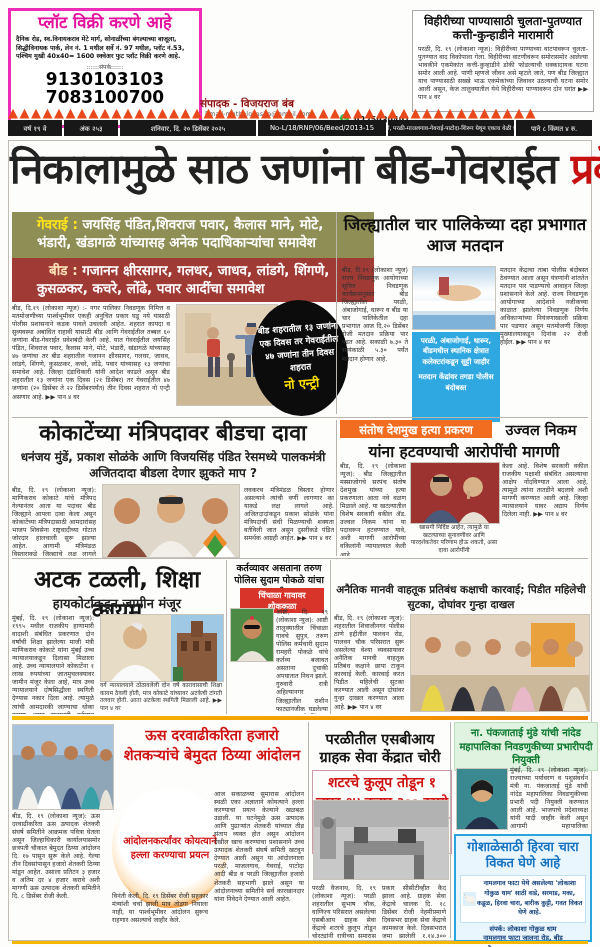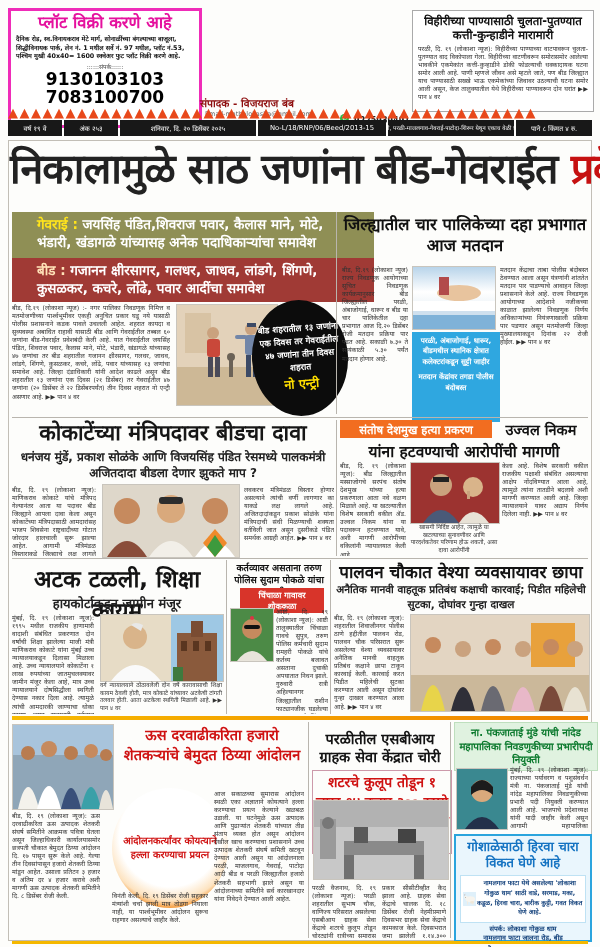--- a/index.html
+++ b/index.html
@@ -29,21 +29,21 @@
   .infobar{display:flex;gap:2px;height:16px;}
   .infobar .seg{background:#181818;color:#fff;font-size:6.8px;display:flex;align-items:center;
                 justify-content:center;padding:0 5px;white-space:nowrap;overflow:hidden;}
 
   
   .content-frame{border:1px solid #c2beb6;}
   .main-hl{font-size:41px;font-weight:800;text-align:center;line-height:1.05;letter-spacing:-1px;white-space:nowrap;}
   .main-hl .red{color:#c61111;}
   .band{color:#fff;font-weight:bold;font-size:13.5px;line-height:1.35;padding:3px 25px;}
   .band .lbl{color:#ffe41c;}
-  .band2 .lbl{color:#ffe2b8;}
+  .band2 .lbl{color:#ffe2b8;margin-left:12px;}
   .oval{background:#0c0c0c;border-radius:50%;color:#fff;font-weight:bold;font-size:8.6px;line-height:1.5;
         display:flex;flex-direction:column;align-items:center;justify-content:center;text-align:center;
         transform:rotate(-4deg);padding:6px;}
   .oval .noentry{color:#ffdf00;font-size:12.5px;margin-top:1px;}
   .el-hl{font-size:16.5px;font-weight:800;text-align:center;line-height:1.3;color:#111;}
   .bluebox{background:#2fa7e0;color:#fff;font-size:7.2px;font-weight:bold;text-align:center;
            padding:4px 3px;line-height:1.45;}
   .bluebox p{margin:0 0 5px 0;}
 
   
@@ -244,21 +244,20 @@
       <rect width="42" height="52" fill="#4c8a46"></rect>
       <circle cx="21" cy="20" r="10" fill="#c68a5e"></circle>
       <rect x="13" y="16" width="16" height="4" rx="2" fill="#111"></rect>
       <path d="M6 52 Q21 32 36 52 Z" fill="#e8e4da"></path>
       <circle cx="21" cy="9" r="2" fill="#d34"></circle>
     </svg>
   </div>
   <div class="abs tiny" style="left:276px;top:608px;width:52px;height:106px;">आष्टी, दि. १९ (लोकाशा न्यूज): आष्टी तालुक्यातील चिंचाळा गावचे सुपुत्र, तरुण पोलिस कर्मचारी सुदाम रामहरी पोकळे यांचे कर्तव्य बजावत असताना दुचाकी अपघातात निधन झाले. गुरुवारी रात्री अहिल्यानगर जिल्ह्यातील राशीन फाट्यानजीक घडलेल्या या अपघाताने चिंचाळा गावावर शोककळा पसरली आहे. सुदाम पोकळे हे शेतकरी कुटुंबातील असून कुटुंबाचा मुख्य आधार होते. त्यांच्या अकाली जाण्याने पोलीस दलात हळहळ व्यक्त होत आहे.  ▶▶ पान ४ वर</div>
 
   <div class="abs vline" style="left:330px;top:560px;height:154px;"></div>
-  <div class="abs raid-hl" style="left:334px;top:560px;width:254px;">पालवन चौकात वेश्या व्यवसायावर छापा</div>
   <div class="abs raid-sub" style="left:336px;top:582px;width:250px;">अनैतिक मानवी वाहतूक प्रतिबंध कक्षाची कारवाई; पिडीत महिलेची सुटका, दोघांवर गुन्हा दाखल</div>
   <div class="abs tiny" style="left:334px;top:614px;width:70px;height:100px;">बीड, दि. १९ (लोकाशा न्यूज): शहरातील शिवाजीनगर पोलीस ठाणे हद्दीतील पालवन रोड, पालवन चौक परिसरात सुरू असलेल्या वेश्या व्यवसायावर अनैतिक मानवी वाहतूक प्रतिबंध कक्षाने छापा टाकून कारवाई केली. कारवाई करत पिडीत महिलेची सुटका करण्यात आली असून दोघांवर गुन्हा दाखल करण्यात आला आहे.  ▶▶ पान ४ वर</div>
   <div class="abs photo" style="left:410px;top:614px;width:178px;height:96px;background:#e9dccd;">
     <svg width="178" height="96" viewBox="0 0 178 96">
       <rect width="178" height="60" fill="#e3d5c2"></rect>
         <rect y="60" width="178" height="36" fill="#cbb89a"></rect>
       <rect x="120" y="8" width="44" height="44" fill="#e8a13c"></rect>
       <circle cx="22" cy="30" r="8" fill="#c68a5e"></circle>
         <path d="M10 96 Q22 44 34 96 Z" fill="#e8d44a"></path>
       <circle cx="52" cy="34" r="8" fill="#caa27e"></circle>

